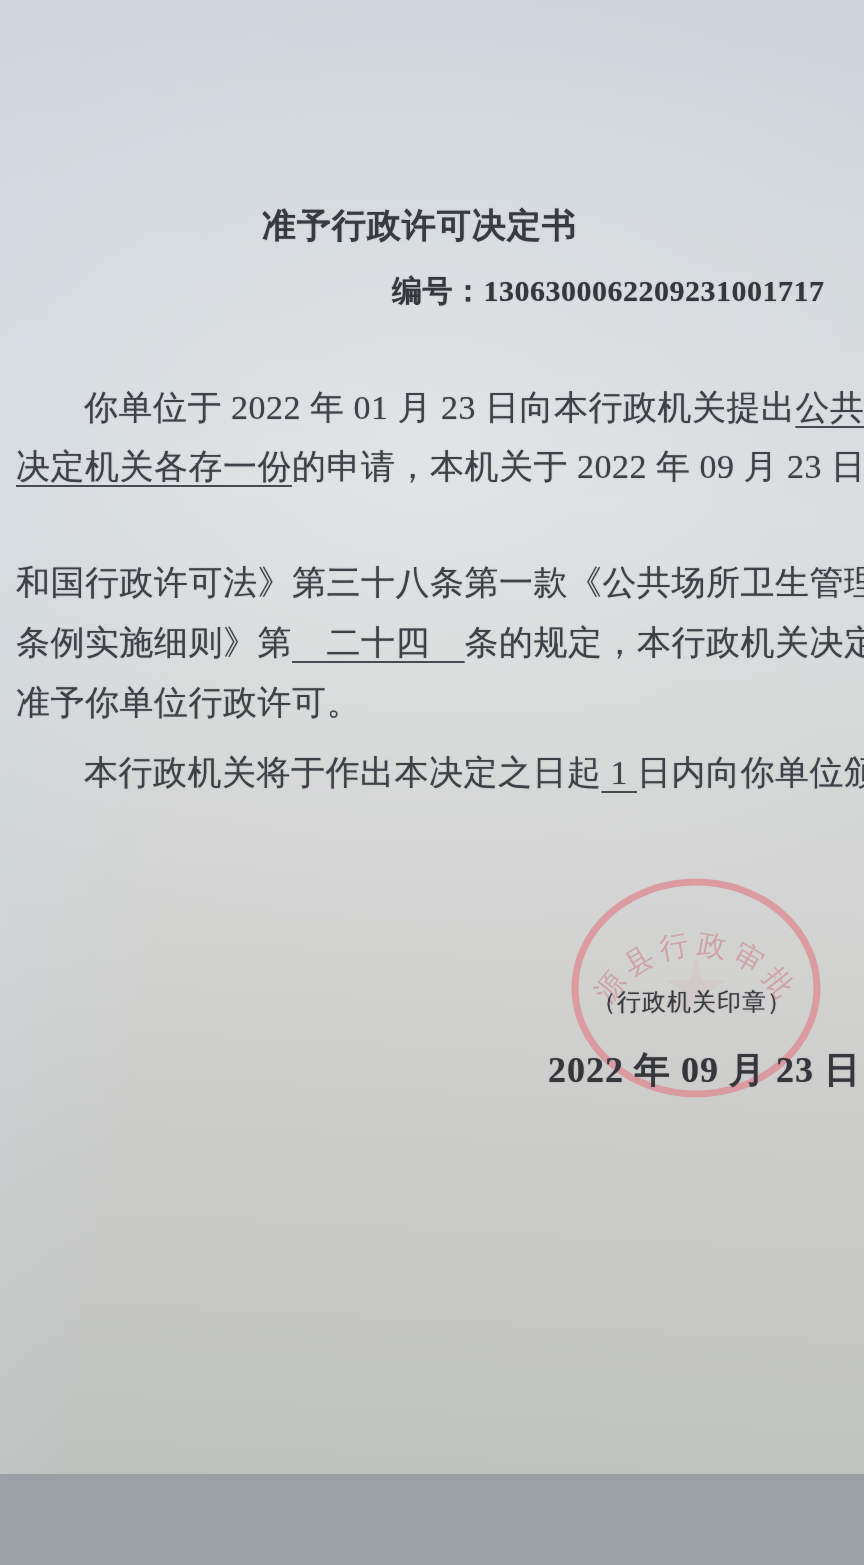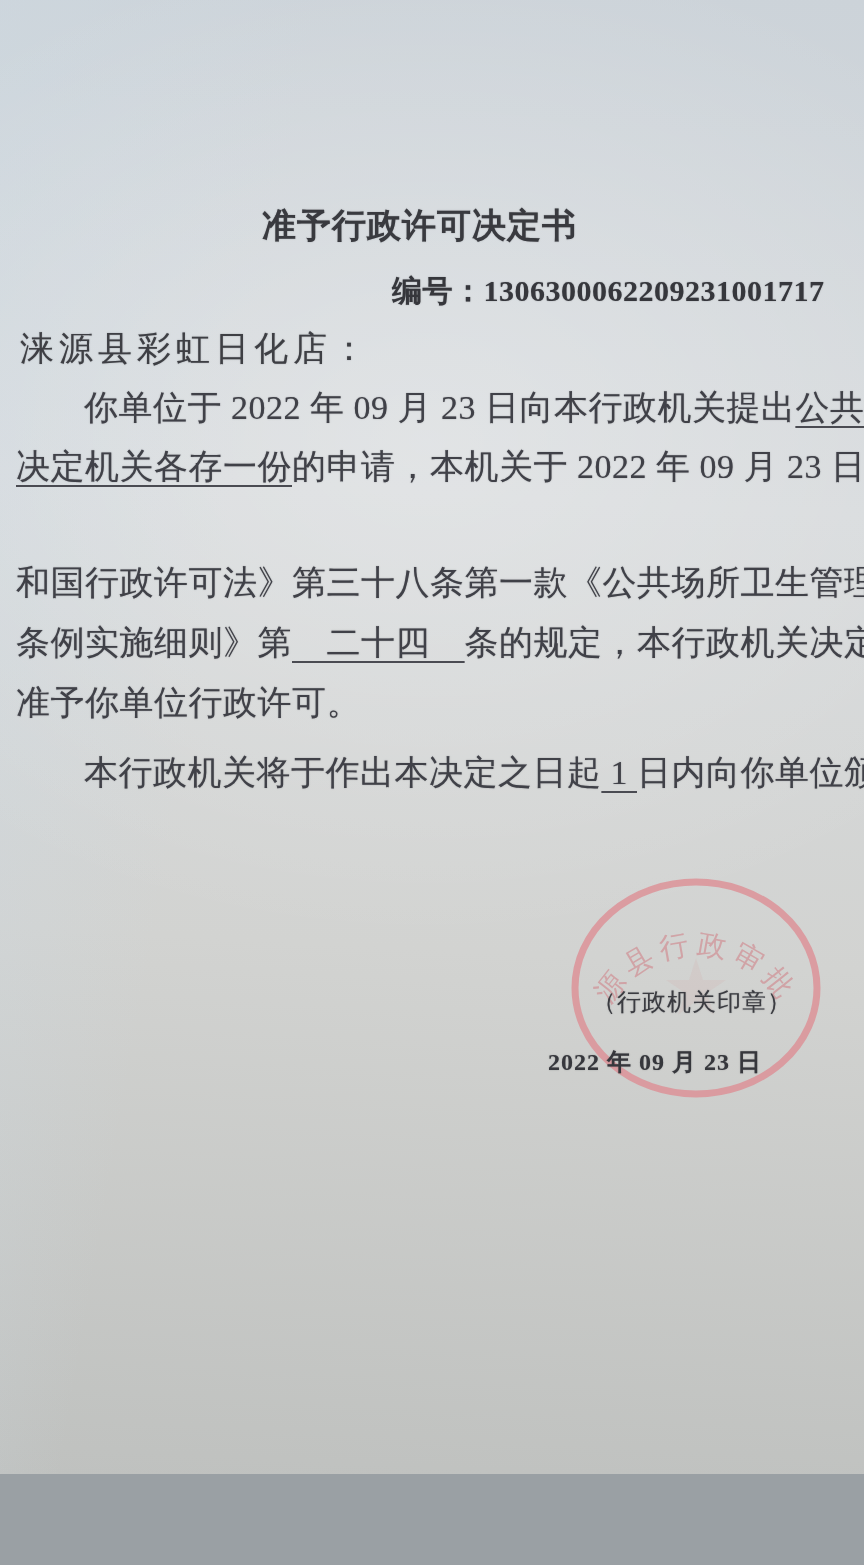--- a/index.html
+++ b/index.html
@@ -45,21 +45,21 @@
     text-underline-offset:7px;
     text-decoration-thickness:2px;
     text-decoration-color:#4a4b52;
   }
   .caption{
     left:592px;top:986px;
     font-size:24px;letter-spacing:1px;color:#3b3c41;
   }
   .dateline{
     left:548px;top:1046px;
-    font-size:24px;font-weight:600;letter-spacing:1px;color:#36373c;
+    font-size:36px;font-weight:600;letter-spacing:1px;color:#36373c;
   }
   .note{
     left:16px;top:1400px;
     font-size:33px;letter-spacing:1.5px;color:#404148;
   }
   .seal{
     position:absolute;left:566px;top:874px;
     width:260px;height:232px;
     filter:blur(0.6px);
     pointer-events:none;
@@ -67,23 +67,22 @@
 </style>
 </head>
 <body>
 
 <div class="photo">
 
   <div class="txt title">准予行政许可决定书</div>
 
   <div class="txt numline">编号：1306300062209231001717</div>
 
-  <div class="txt addressee">涞源县彩虹日化店：</div>
 
-  <div class="txt bodyline indent" style="top:385px"><span>你单位于 2022 年 09 月 23 日向本行政机关提出</span><span class="u-seg">公共场</span></div>
+  <div class="txt bodyline indent" style="top:385px"><span>你单位于 2022 年 01 月 23 日向本行政机关提出</span><span class="u-seg">公共场</span></div>
   <div class="txt bodyline" style="top:444px"><span class="u-seg">决定机关各存一份</span><span>的申请，本机关于 2022 年 09 月 23 日依法</span></div>
   <div class="txt bodyline" style="top:560px"><span>和国行政许可法》第三十八条第一款《公共场所卫生管理</span></div>
   <div class="txt bodyline" style="top:680px"><span>准予你单位行政许可。</span></div>
   <div class="txt bodyline" style="top:620px"><span>条例实施细则》第</span><span class="u-seg">　二十四　</span><span>条的规定，本行政机关决定</span></div>
 
   <div class="txt bodyline indent" style="top:750px"><span>本行政机关将于作出本决定之日起</span><span class="u-seg"> 1 </span><span>日内向你单位颁</span></div>
 
   <svg class="seal" viewBox="0 0 260 232" xmlns="http://www.w3.org/2000/svg">
     <defs>
       <path id="arcPath" d="M 38,146 A 96,92 0 0 1 222,146" fill="none"></path>

